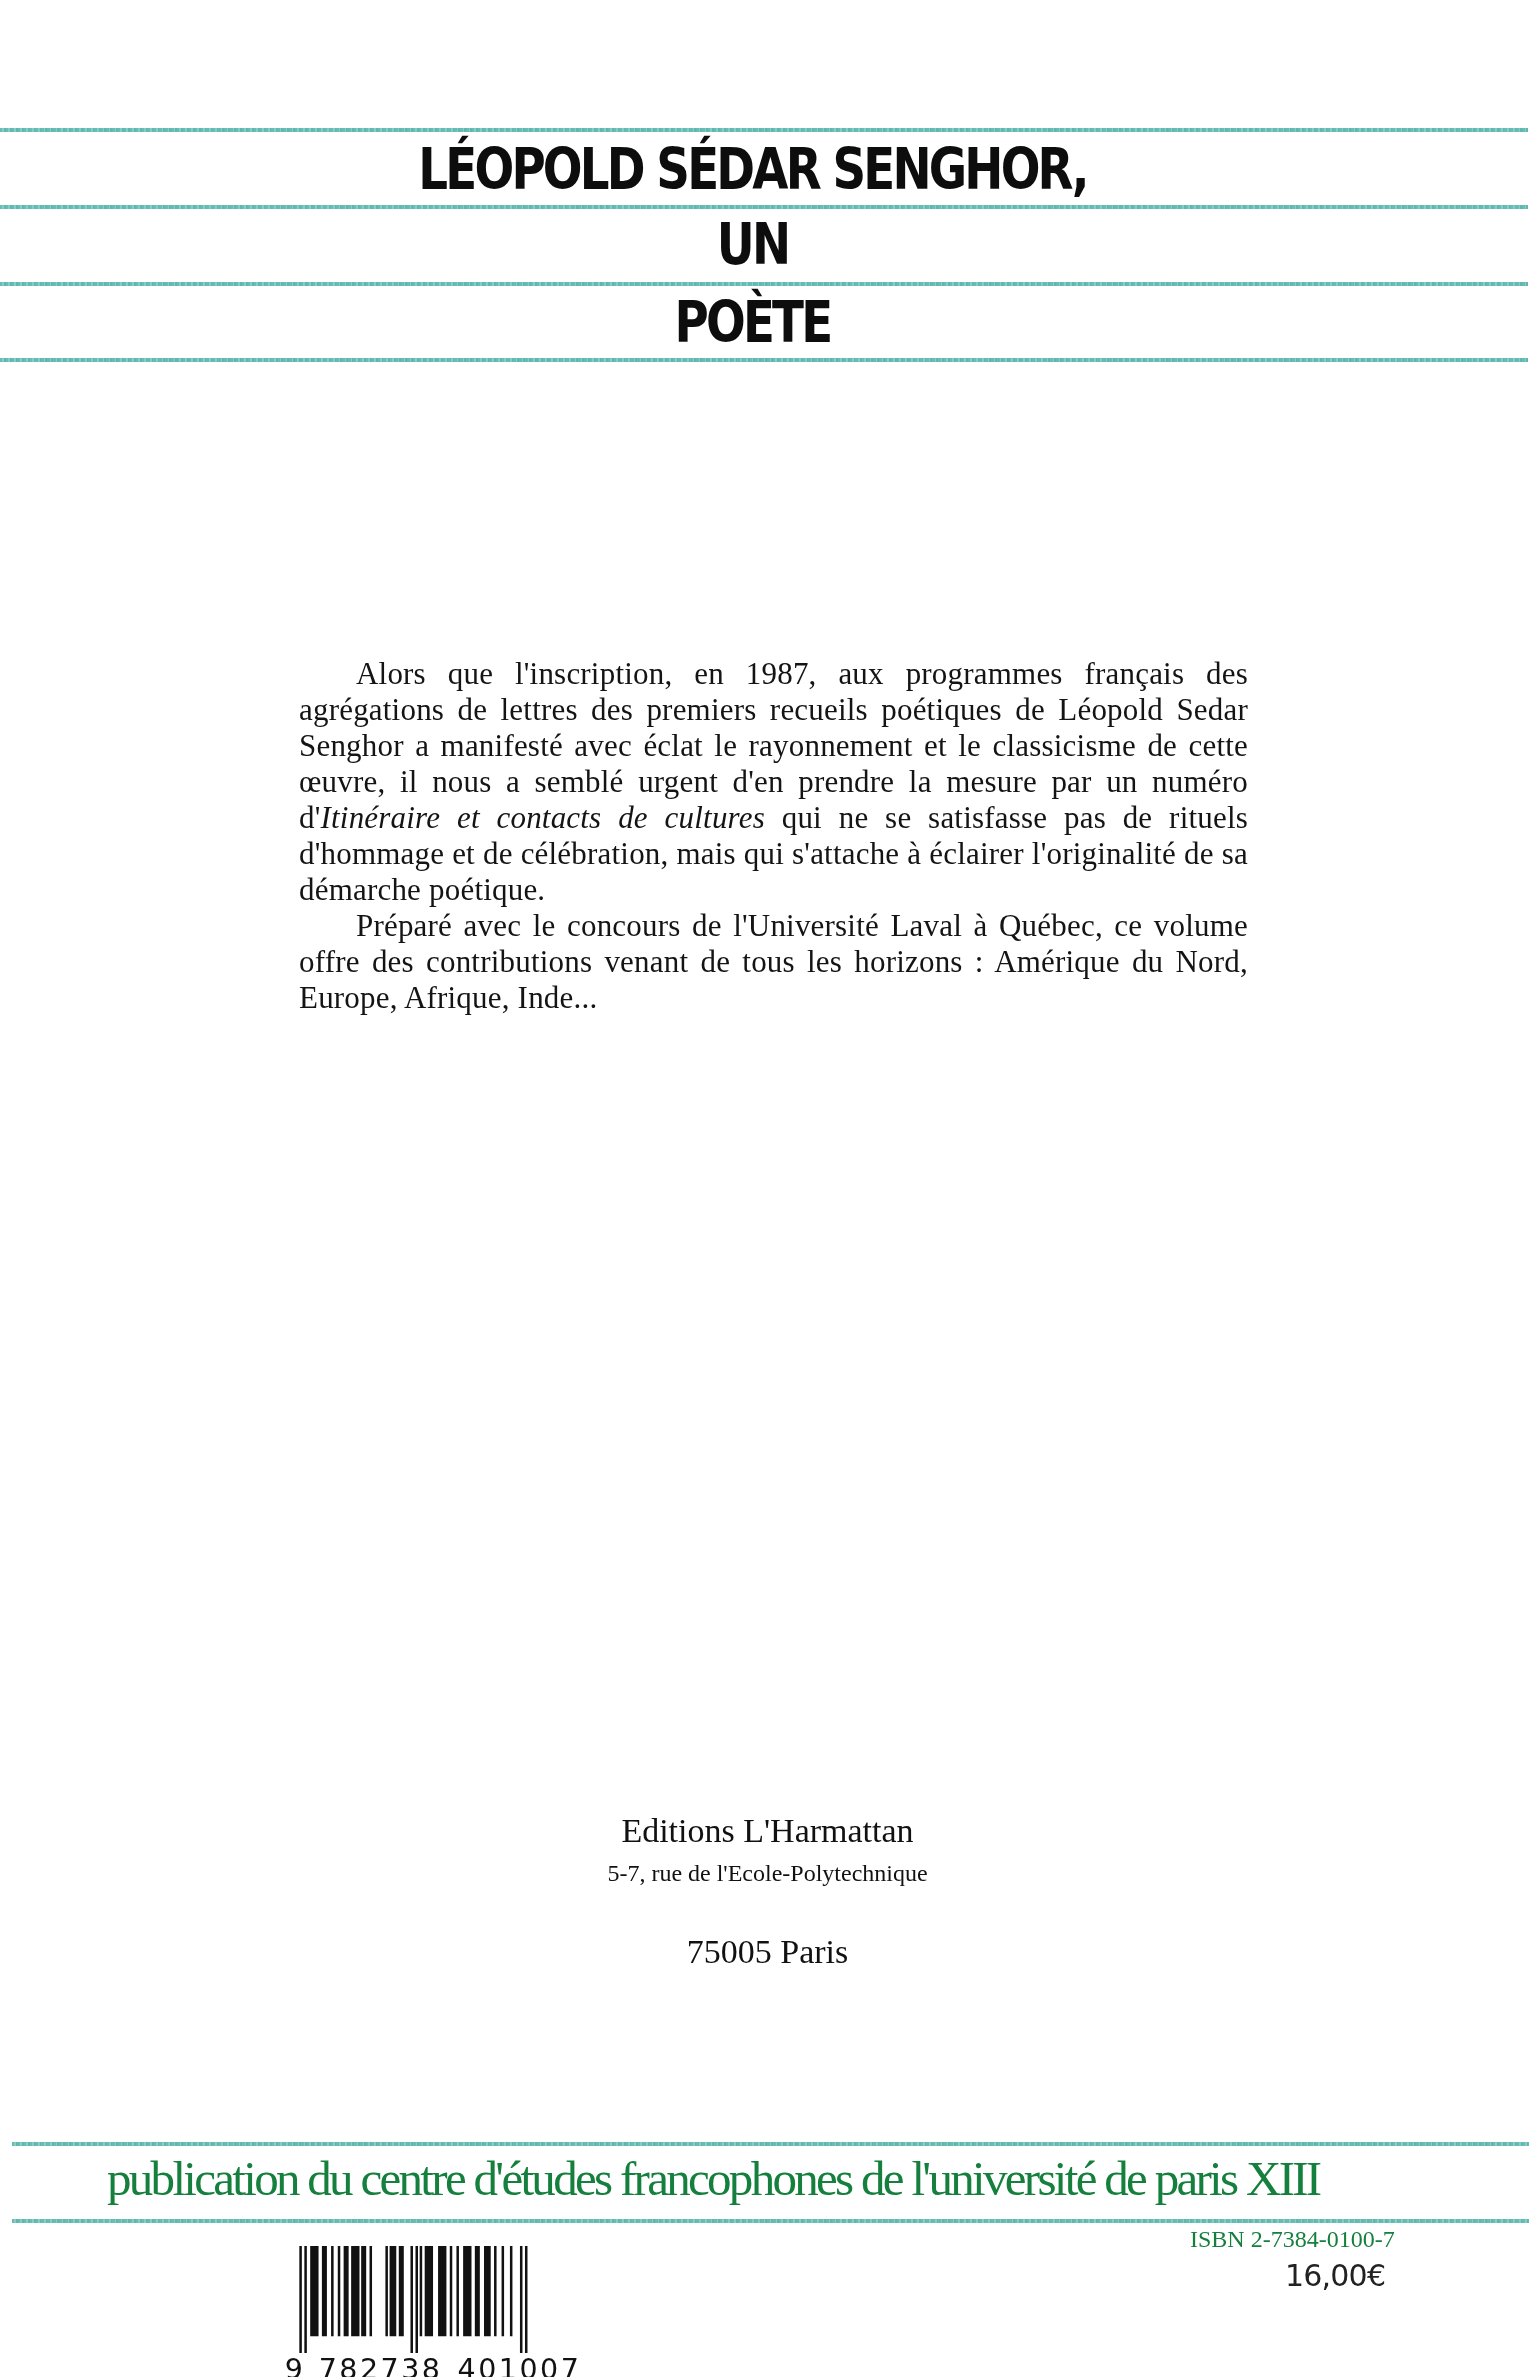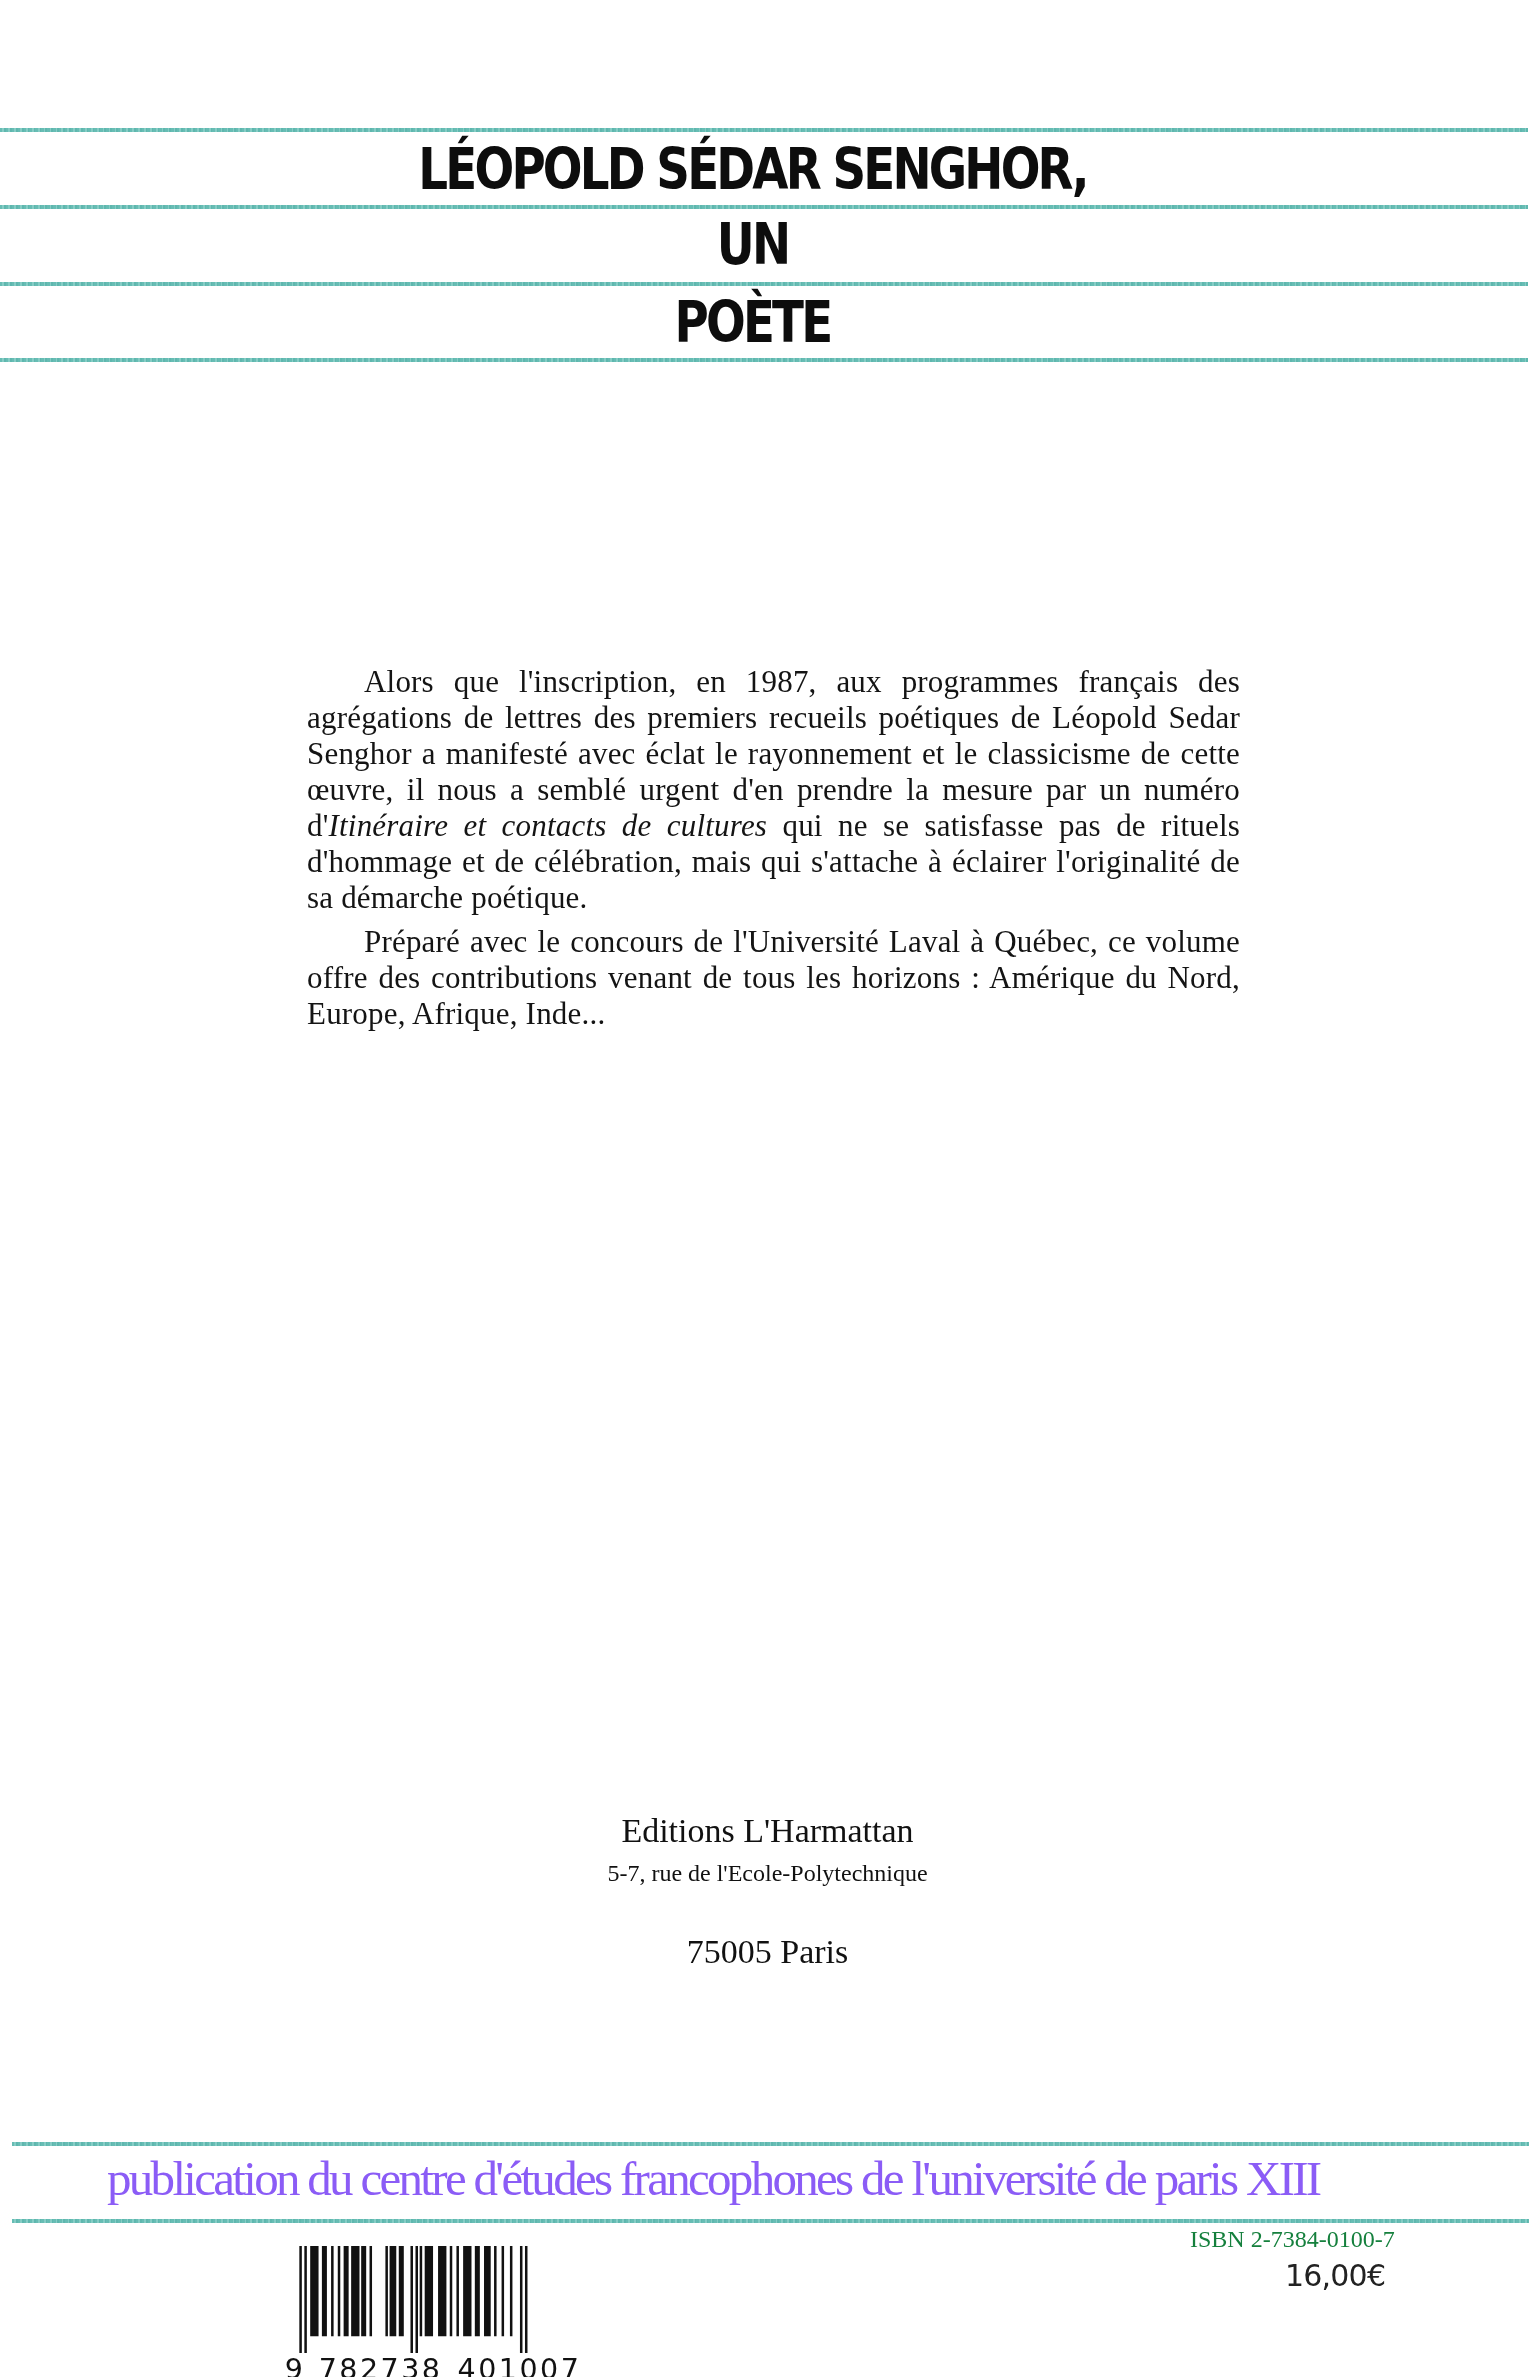--- a/index.html
+++ b/index.html
@@ -18,34 +18,34 @@
     }
     #title-1 { top: 141px; }
     #title-2 { top: 216px; }
     #title-3 { top: 294px; }
 
     .body-text {
       position: absolute; left: 299px; top: 656px; width: 949px;
       font-family: "Liberation Serif", serif; font-size: 31px; line-height: 36px;
       color: #141414; text-align: justify; letter-spacing: 0.2px;
     }
-    .body-text p { margin: 8px; text-indent: 57px; }
+    .body-text p { margin: 0; text-indent: 57px; }
     .body-text em { font-style: italic; }
 
     .publisher {
       position: absolute; left: 0; width: 1535px; text-align: center;
       font-family: "Liberation Serif", serif; color: #111; line-height: 1;
     }
     #pub-name { top: 1814px; font-size: 34px; font-weight: normal; }
     #pub-street { top: 1861px; font-size: 24px; }
     #pub-city { top: 1899px; font-size: 34px; margin-top: 36px; }
 
     .footer-text {
       position: absolute; left: 107px; top: 2154px; width: 1309px;
-      font-family: "Liberation Serif", serif; font-size: 49px; color: #8b5cf6;
+      font-family: "Liberation Serif", serif; font-size: 49px; color: #15803d;
       letter-spacing: -2.7px; white-space: nowrap; line-height: 1;
     }
 
     .barcode { position: absolute; left: 299px; top: 2246px; width: 238px; height: 117px; }
     .barcode svg { display: block; }
     .barcode-digits {
       position: absolute; left: 283px; top: 2325px;
       font-family: "DejaVu Sans", sans-serif; font-size: 28.5px; color: #111;
       letter-spacing: 2.5px; white-space: nowrap; background: transparent; margin-top: 28px;
     }

